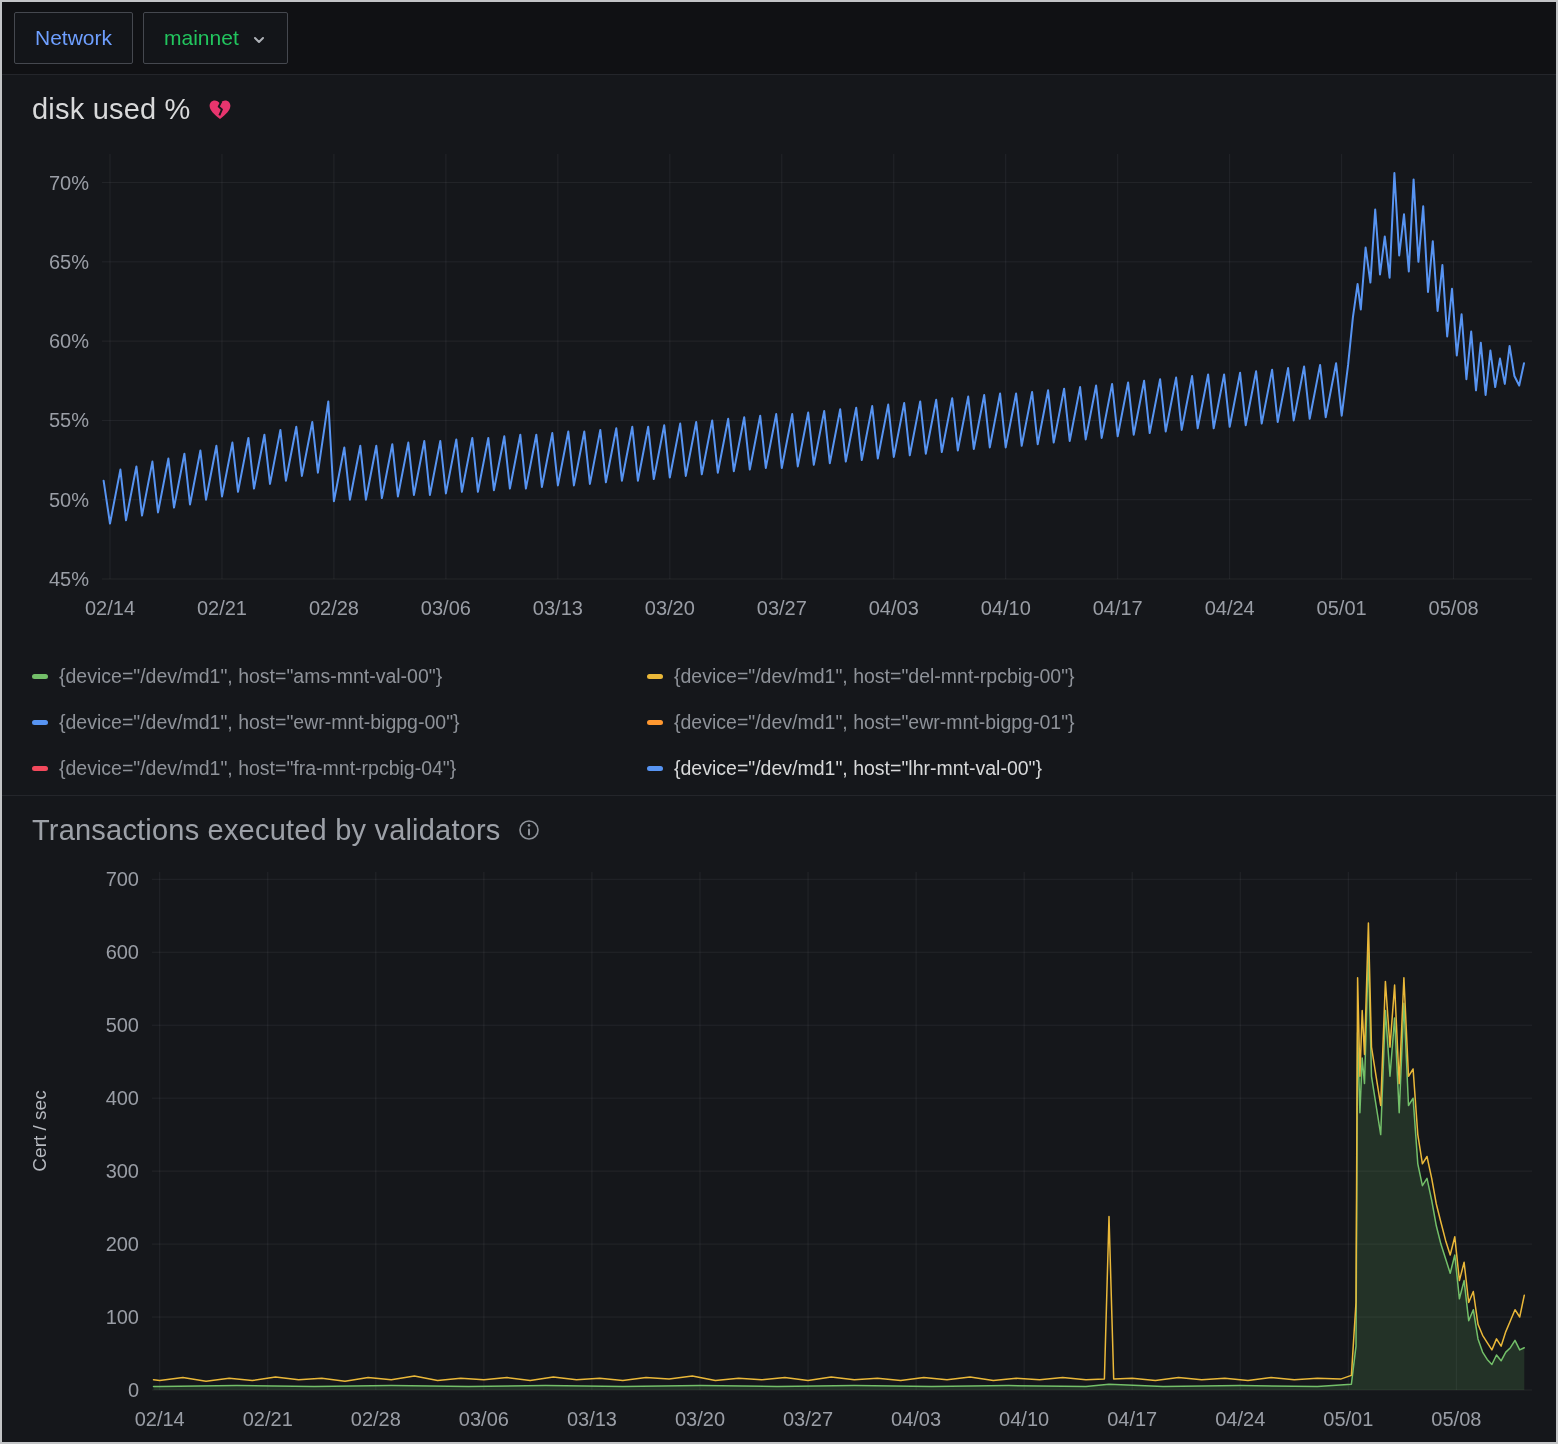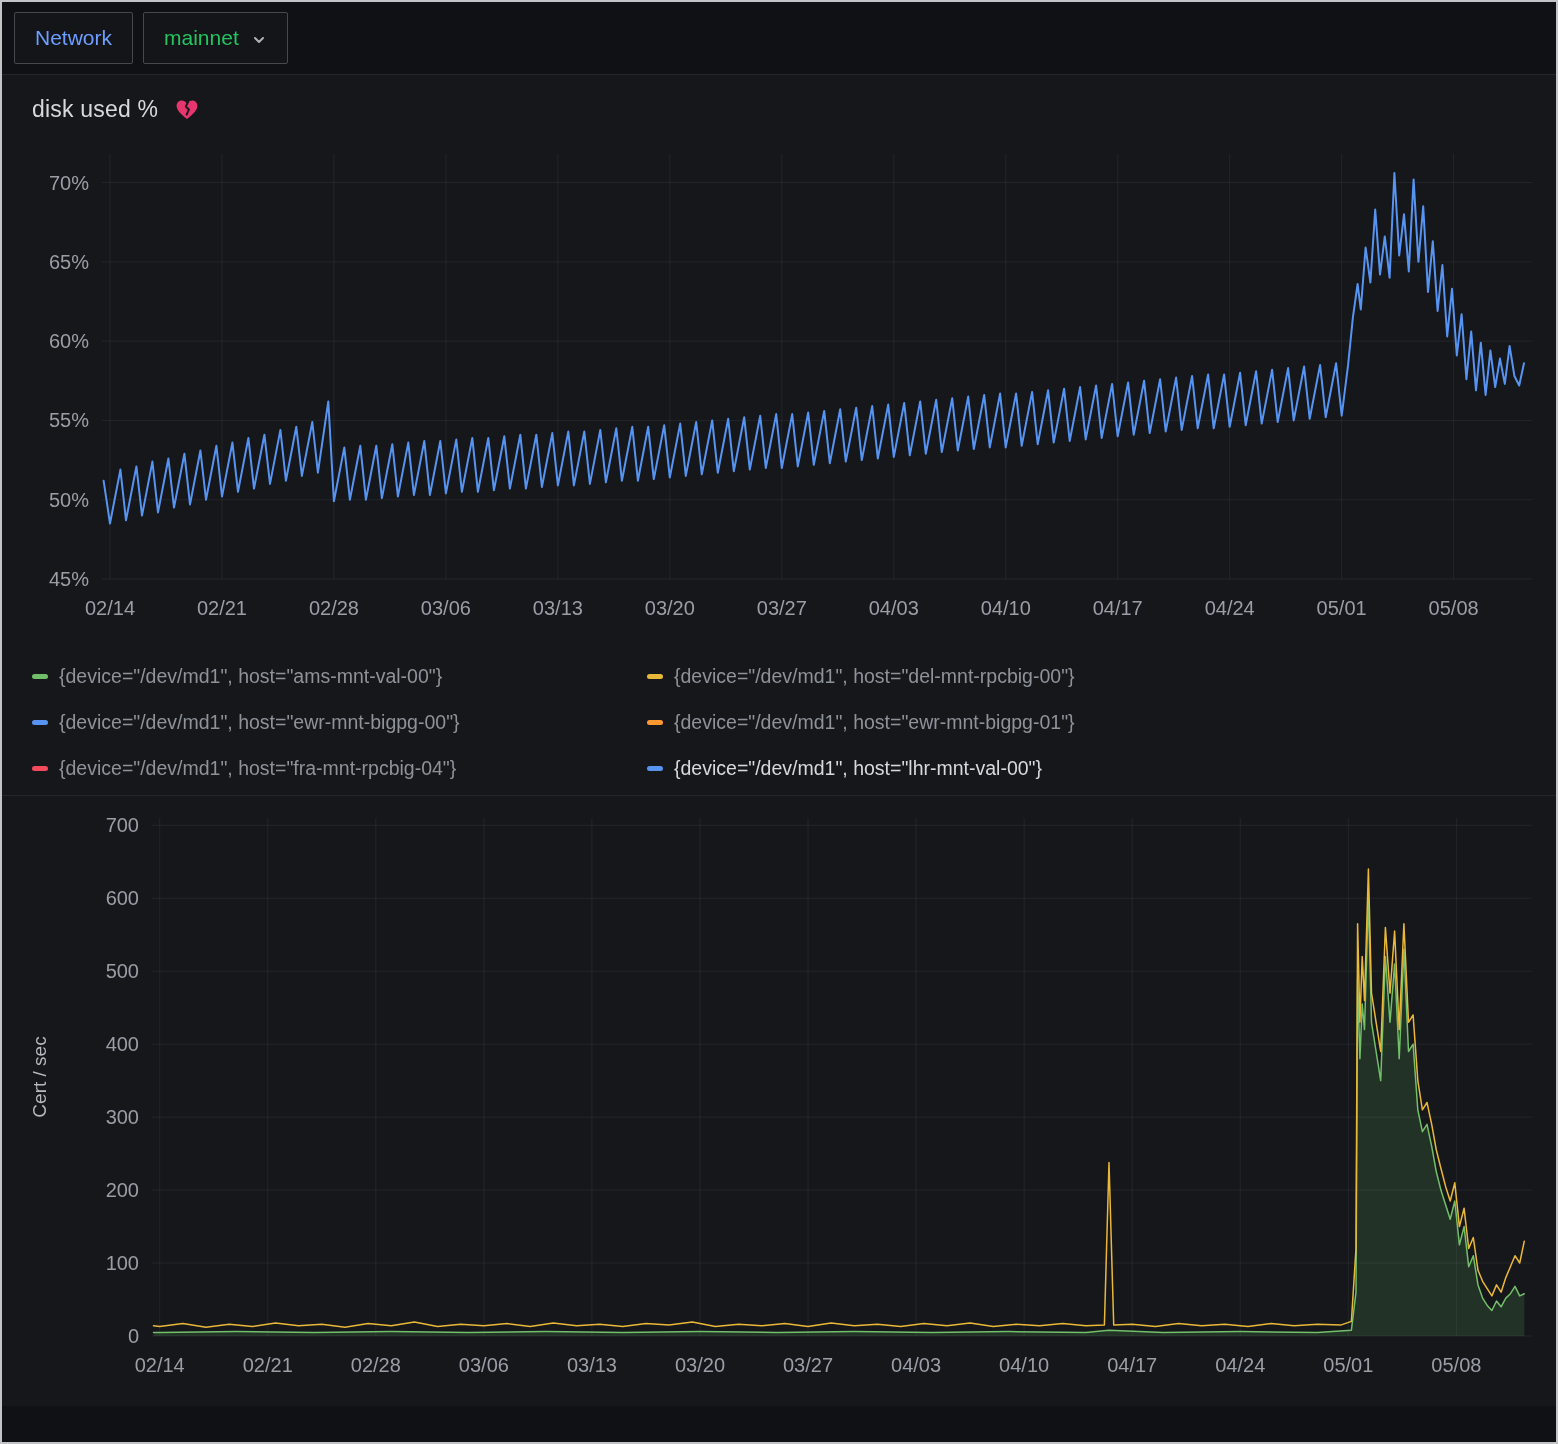--- a/index.html
+++ b/index.html
@@ -12,21 +12,21 @@
   
   .topbar{height:72px;flex:none;display:flex;align-items:center;gap:10px;padding:0 12px;background:#101114;}
   .varbox{height:52px;box-sizing:border-box;border:1px solid #45484f;border-radius:2px;
     display:flex;align-items:center;gap:12px;padding:6px 20px;font-size:21px;background:#131519;}
   .var-label{color:var(--link-blue,#6E9FFF);font-weight:500;}
   .var-value{color:#22c55e;}
   .chev{margin-top:3px;}
   
   .panel{background:#15171b;border-top:1px solid #232official62b;border-top:1px solid #24262b;}
   .panel-header{display:flex;align-items:center;gap:16px;padding:14px 0 0 30px;height:40px;}
-  .panel-header h2{margin:0;font-size:23px;font-weight:500;color:#d8d9da;letter-spacing:.2px;}
+  .panel-header h2{margin:0;font-size:29px;font-weight:500;color:#d8d9da;letter-spacing:.2px;}
   .panel2 .panel-header h2{color:#9da1a8;}
   svg.chart{display:block;}
   .grid{stroke:rgba(204,204,220,.08);stroke-width:1;}
   .tick{fill:#9a9ea6;font-size:20px;font-family:"Liberation Sans",sans-serif;}
   .xtick{text-anchor:middle;}
   .ytick{text-anchor:end;}
   .ylabel{text-anchor:middle;fill:#b6b9bf;font-size:19px;}
   
   .legend{display:grid;grid-template-columns:615px auto;padding:4px 0 4px 30px;}
   .legend-item{display:flex;align-items:center;height:46px;font-size:19.5px;color:#8e9299;cursor:pointer;}
@@ -126,20 +126,28 @@
           <span class="legend-label">{device="/dev/md1", host="fra-mnt-rpcbig-04"}</span>
         </div>
         <div class="legend-item emph">
           <span class="dash" style="background: rgb(87, 148, 242);"></span>
           <span class="legend-label">{device="/dev/md1", host="lhr-mnt-val-00"}</span>
         </div>
       </div>
   </section>
 
   <section class="panel panel2">
+    <header class="panel-header">
+      <h2>Transactions executed by validators</h2>
+      <svg width="24" height="24" viewBox="0 0 24 24">
+        <circle class="info-stroke" cx="12" cy="12" r="9"></circle>
+        <rect class="info-fill" x="11" y="10.5" width="2" height="7" rx="1"></rect>
+        <circle class="info-fill" cx="12" cy="7.4" r="1.3"></circle>
+      </svg>
+    </header>
     <svg class="chart" width="1558" height="610" viewBox="0 0 1558 610">
         <line x1="150" x2="1530" y1="540" y2="540" class="grid"></line>
         <text x="137" y="547" class="tick ytick">0</text>
         <line x1="150" x2="1530" y1="467.0422535211267" y2="467.0422535211267" class="grid"></line>
         <text x="137" y="474.0422535211267" class="tick ytick">100</text>
         <line x1="150" x2="1530" y1="394.08450704225356" y2="394.08450704225356" class="grid"></line>
         <text x="137" y="401.08450704225356" class="tick ytick">200</text>
         <line x1="150" x2="1530" y1="321.1267605633803" y2="321.1267605633803" class="grid"></line>
         <text x="137" y="328.1267605633803" class="tick ytick">300</text>
         <line x1="150" x2="1530" y1="248.16901408450704" y2="248.16901408450704" class="grid"></line>

